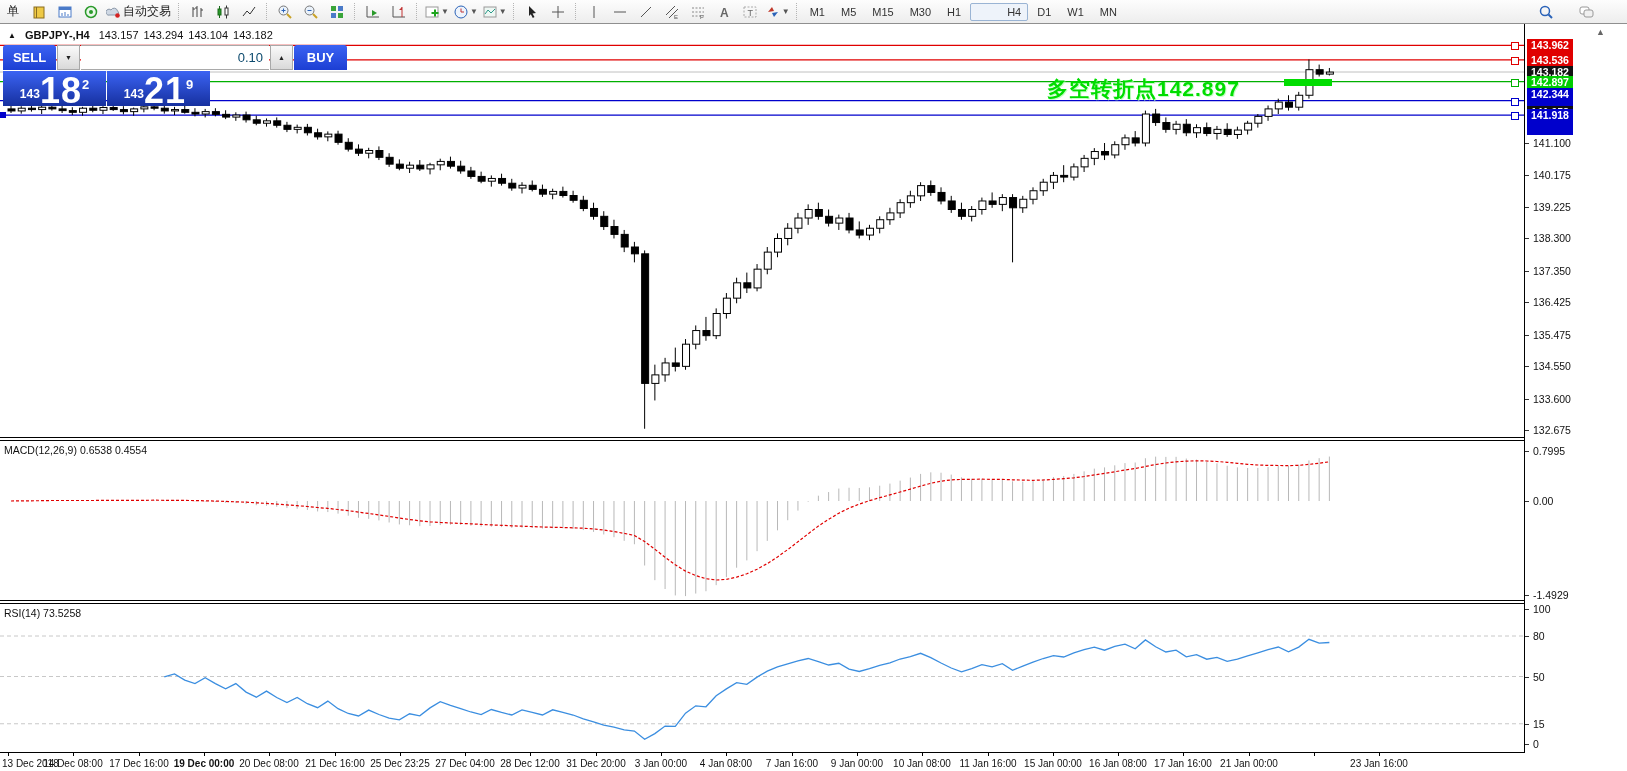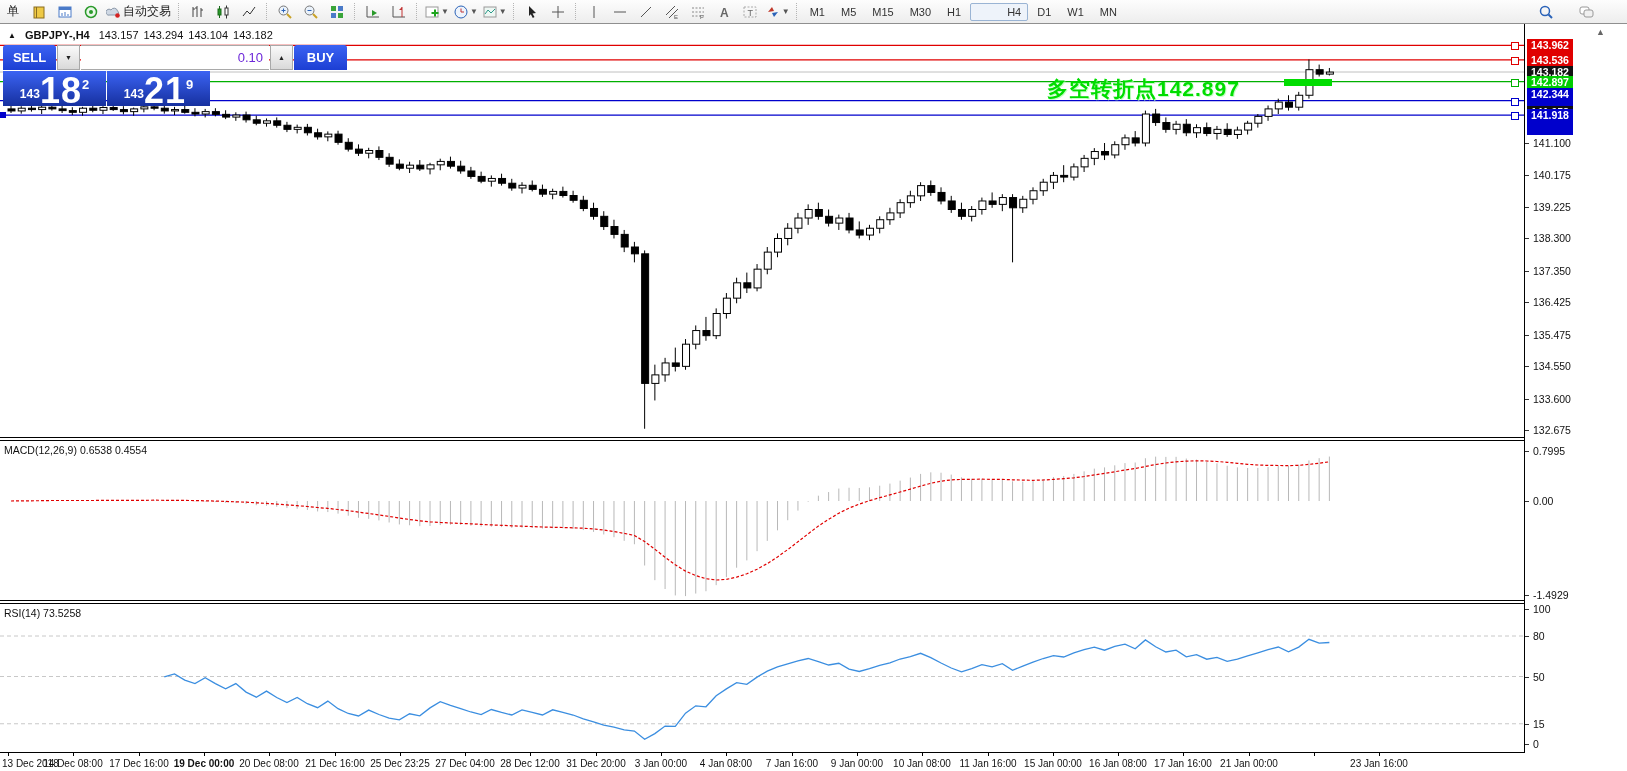--- a/index.html
+++ b/index.html
@@ -27,21 +27,21 @@
   .ytick-lbl{position:absolute;left:8px;font-size:10.5px;color:#111;white-space:nowrap;}
   .price-lbl{position:absolute;left:2px;height:26px;line-height:13px;font-size:10.5px;color:#fff;padding:0 4px;white-space:nowrap;font-weight:bold;}
   
   #ohlc-row{position:absolute;top:5px;left:8px;font-size:11px;color:#111;z-index:12;display:flex;gap:9px;align-items:center;}
   #ohlc-row .tri{font-size:8px;}
   
   #trade-panel{position:absolute;top:21px;left:3px;width:207px;z-index:20;font-family:"Liberation Sans",sans-serif;}
   #tp-top{display:flex;height:25px;gap:1px;}
   .tp-btn{flex:0 0 53px;background:linear-gradient(#3b63f3,#1c3ed3);color:#fff;font-size:13px;font-weight:bold;display:flex;align-items:center;justify-content:center;border-radius:3px 3px 0 0;}
   .tp-step{flex:0 0 21px;background:linear-gradient(#fafafa,#d9d9d9);border:1px solid #a9a9a9;display:flex;align-items:center;justify-content:center;font-size:7px;color:#222;}
-  #tp-vol{flex:1;border:1px solid #a9a9a9;border-left:none;border-right:none;text-align:right;font-size:13px;padding:0 6px;color:#6d28d9;outline:none;}
+  #tp-vol{flex:1;border:1px solid #a9a9a9;border-left:none;border-right:none;text-align:right;font-size:13px;padding:0 6px;color:#0c4a6e;outline:none;}
   #tp-bottom{display:flex;height:35px;gap:1px;margin-top:1px;}
   .tp-price{flex:1;background:linear-gradient(#3b63f3,#16309f);color:#fff;display:flex;align-items:flex-end;justify-content:center;padding-bottom:1px;}
   .tp-price .sm{font-size:12px;font-weight:bold;margin-bottom:4px;}
   .tp-price .big{font-size:36px;font-weight:bold;line-height:29px;letter-spacing:1px;}
   .tp-price .sup{font-size:13px;font-weight:bold;margin-bottom:13px;}
   
   #annot-text{position:absolute;z-index:6;font-size:21px;font-weight:bold;letter-spacing:1px;text-shadow:1px 1px 0 rgba(180,255,180,.8);white-space:nowrap;}
   #annot-rect{position:absolute;z-index:7;}
   
   .pane-hdr{position:absolute;left:4px;font-size:10.5px;color:#111;z-index:9;white-space:nowrap;}

